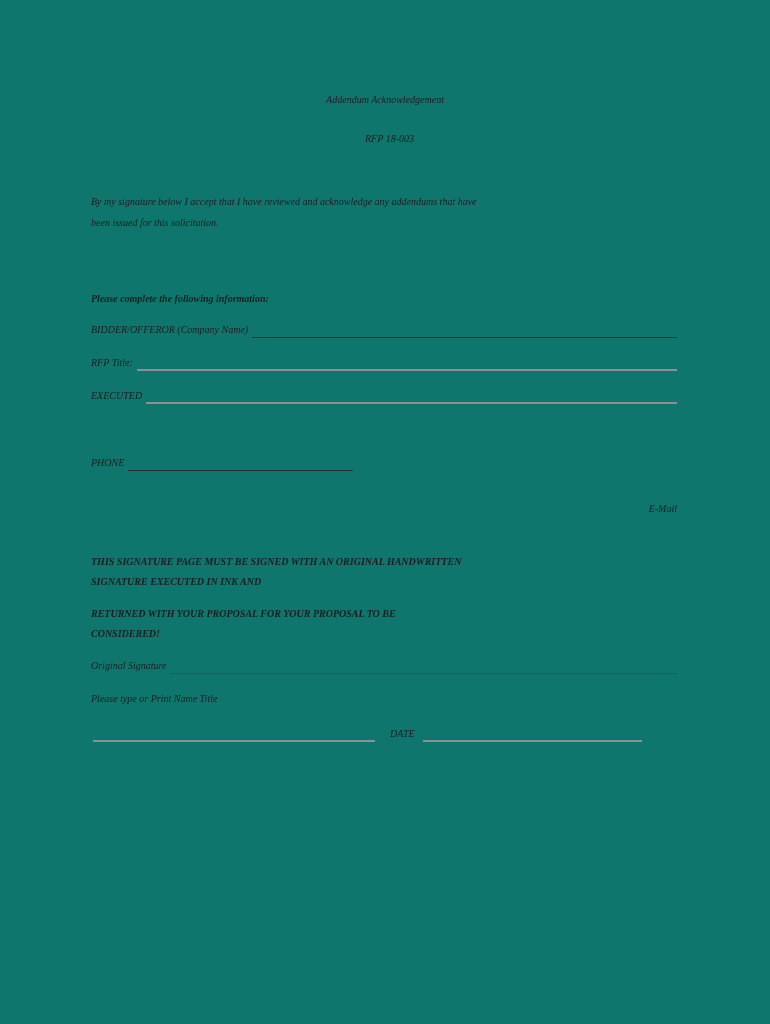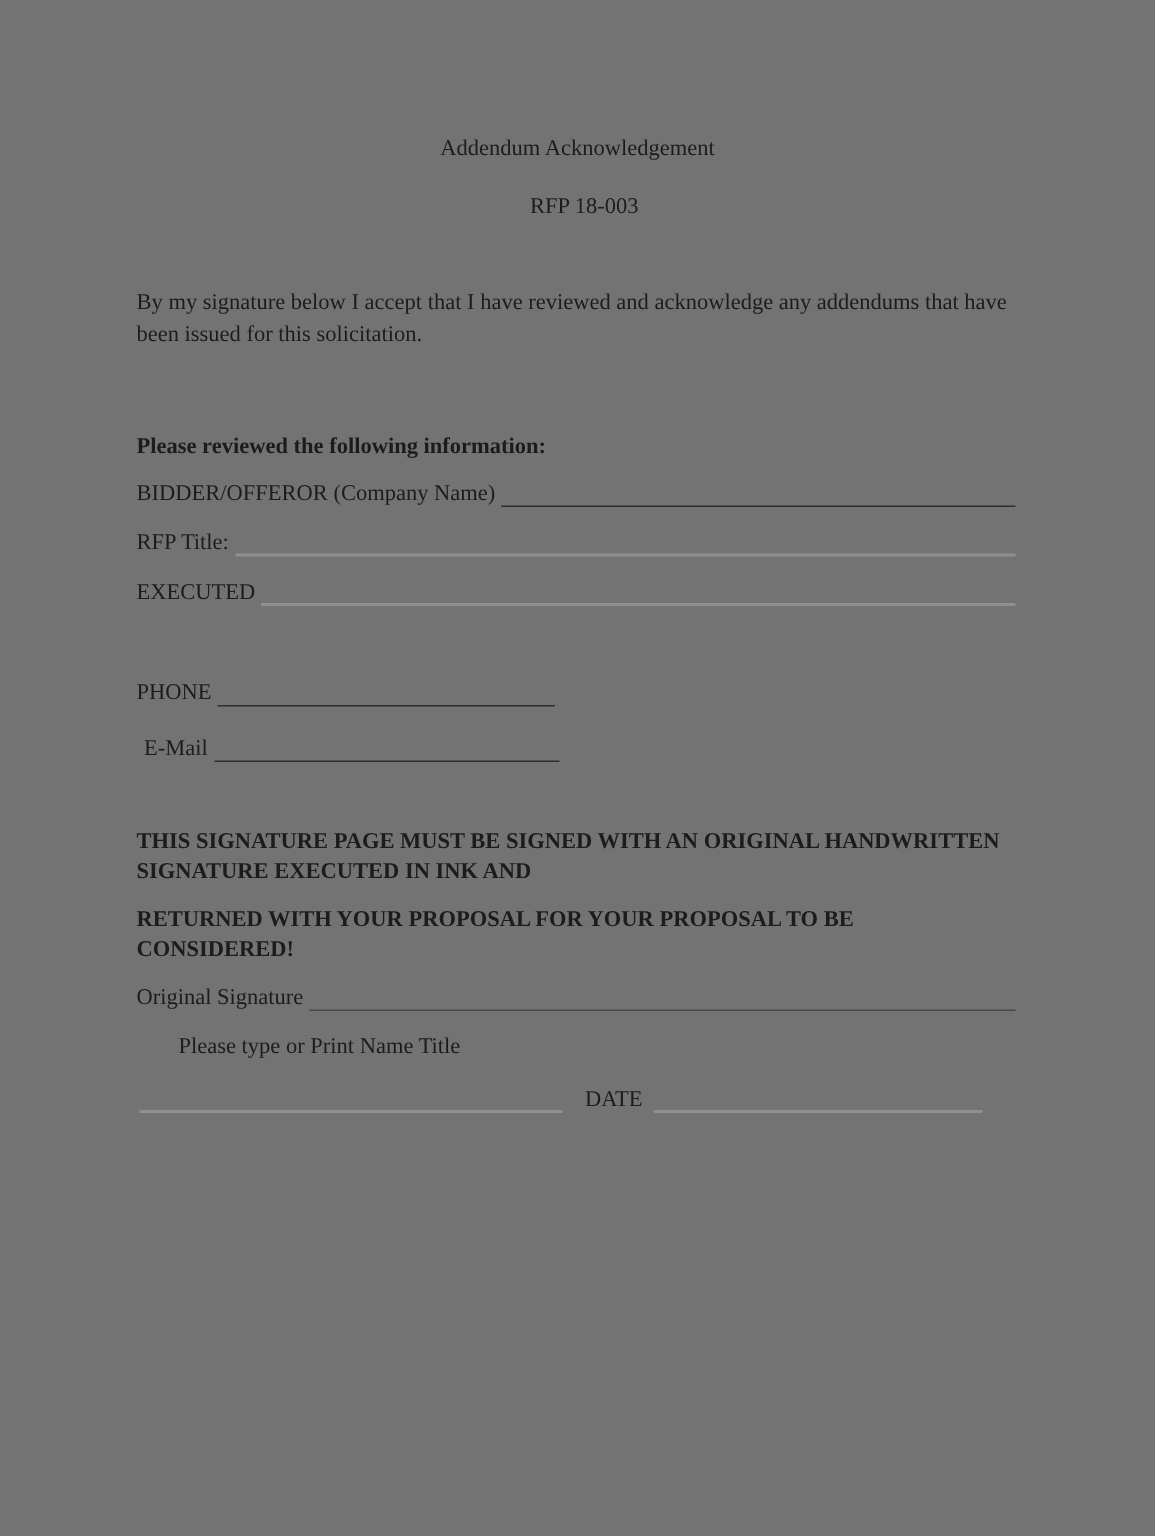--- a/index.html
+++ b/index.html
@@ -1,24 +1,25 @@
 <!DOCTYPE html>
 <html><head>
 <meta charset="utf-8">
 <style>
   html, body { margin: 0; padding: 0; background: #ffffff; }
   .page {
     position: relative;
     width: 770px;
     height: 1024px;
-    background: #737373;
+    background: #0f766e;
     font-family: "Liberation Serif", "DejaVu Serif", serif;
-    font-size: 15px;
+    font-size: 10px;
     color: #1c1c1c;
     overflow: hidden;
+    font-style: italic;
   }
   .abs { position: absolute; left: 91px; right: 93px; }
 
   .doc-title {
     top: 90px; left: 0; right: 0;
     text-align: center;
     line-height: 19px;
   }
   .doc-subtitle {
     top: 109px; left: 0; right: 0;
@@ -34,21 +35,21 @@
     display: flex;
     align-items: flex-end;
     height: 22px;
     line-height: 21px;
   }
   .row-bidder { top: 318px; }
   .row-rfp    { top: 351px; }
   .row-address{ top: 384px; }
   .row-city   { top: 418px; }
   .row-phone  { top: 451px; }
-  .row-email  { top: 488px; padding-left: 5px; }
+  .row-email  { top: 498px; padding-left: 5px; flex-direction: column; }
 
   .blank-line {
     flex: 1;
     height: 1px;
     border-bottom: 1.5px solid #2e2e2e;
     margin-left: 4px;
     margin-bottom: 2px;
   }
   .blank-line.gray { border-bottom: 2px solid #8f8f8f; }
   .blank-line.w-phone { flex: 0 0 225px; }
@@ -58,21 +59,21 @@
     font-weight: bold;
     line-height: 19.5px;
     white-space: pre-line;
   }
   .notice-1 { top: 552px; }
   .notice-2 { top: 604px; }
 
   .row-signature { top: 654px; }
   .sig-line { border-bottom: 1.8px solid #4a4a4a; }
 
-  .print-name { top: 688px; line-height: 21px; margin-left: 28px; }
+  .print-name { top: 688px; line-height: 21px; }
 
   .row-date { top: 722px; display: flex; align-items: flex-end; height: 22px; line-height: 21px; }
   .date-line-1 {
     flex: 0 0 282px;
     margin-left: 2px;
     height: 1px;
     border-bottom: 2px solid #8f8f8f;
     margin-bottom: 2px;
   }
   .date-label { margin: 0 8px 0 15px; }
@@ -87,21 +88,21 @@
 <body>
 
 <div class="page">
 
   <div class="abs doc-title">Addendum Acknowledgement</div>
   <div class="abs doc-subtitle">RFP 18-003</div>
 
   <div class="abs intro">By my signature below I accept that I have reviewed and acknowledge any addendums that have
 been issued for this solicitation.</div>
 
-  <div class="abs section-heading">Please reviewed the following information:</div>
+  <div class="abs section-heading">Please complete the following information:</div>
 
   <div class="abs field-row row-bidder">
     <span>BIDDER/OFFEROR (Company Name)</span>
     <span class="blank-line"></span>
   </div>
 
   <div class="abs field-row row-rfp">
     <span>RFP Title:</span>
     <span class="blank-line gray"></span>
   </div>

